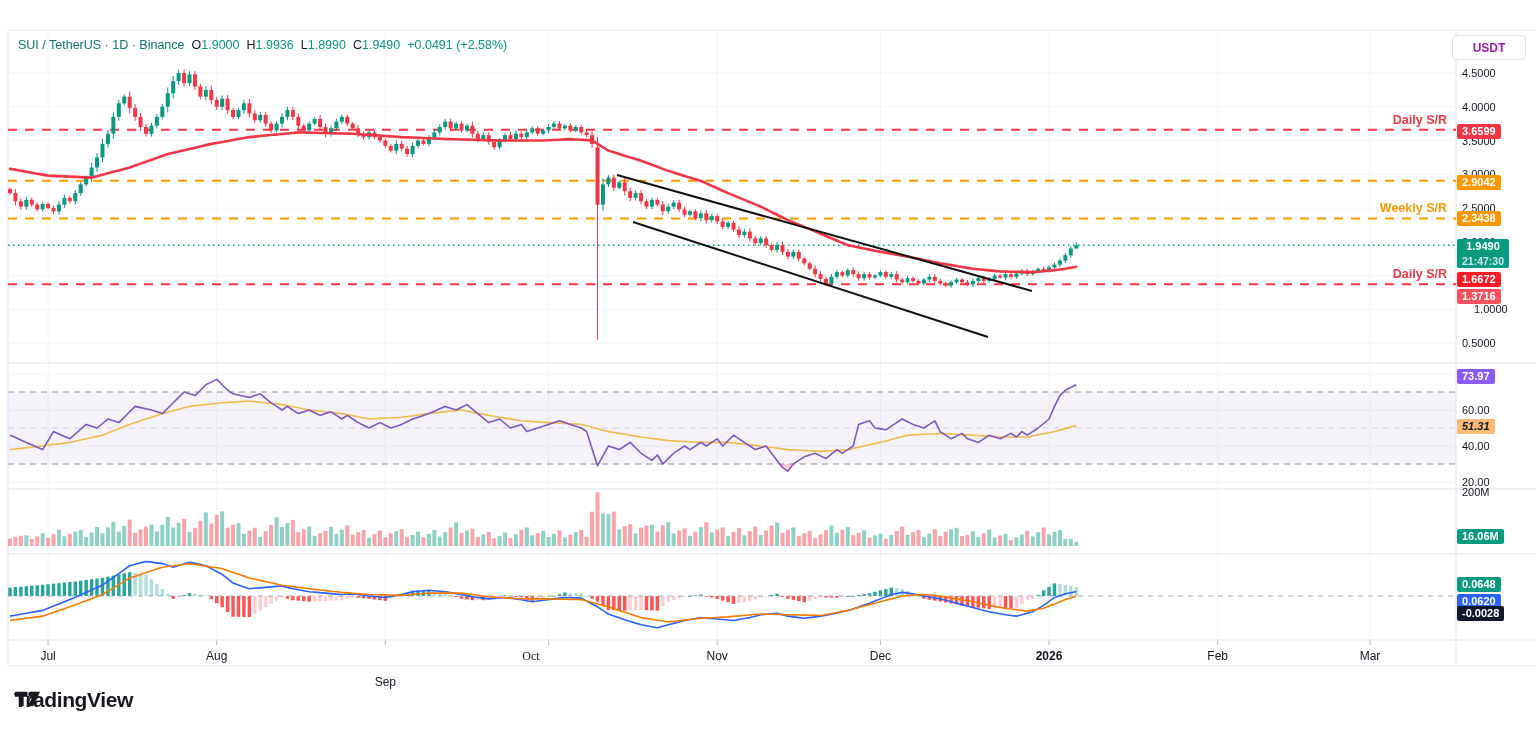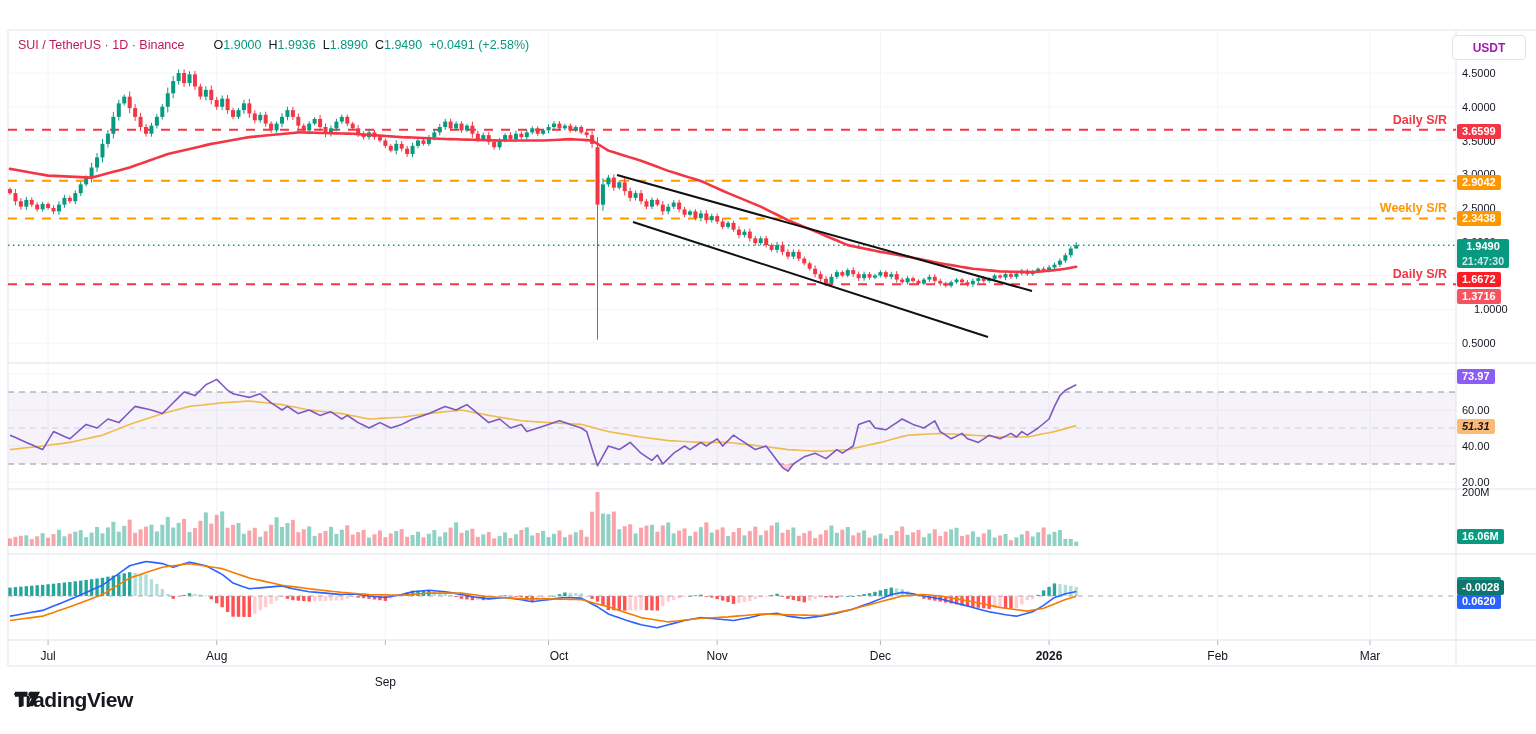--- a/index.html
+++ b/index.html
@@ -1,21 +1,21 @@
 <!DOCTYPE html>
 <html><head>
 <meta charset="utf-8">
 <style>
   html,body{margin:0;padding:0;background:#fff;}
   .stage{position:relative;width:1536px;height:734px;background:#fff;overflow:hidden;
          font-family:"Liberation Sans","DejaVu Sans",sans-serif;color:#131722;}
   svg{position:absolute;left:0;top:0;}
   .credit{position:absolute;left:10px;top:8px;font-size:12.5px;font-weight:700;color:#0a0a0a;}
   .legend{position:absolute;left:18px;top:38px;font-size:12.5px;white-space:nowrap;}
-  .legend .sym{color:#be185d;margin-right:22px;}
+  .legend .sym{color:#0f766e;margin-right:0;}
   .legend .k{color:#131722;margin-left:7px;}
   .legend .v{color:#089981;}
   .legend .chg{color:#089981;margin-left:7px;}
   .usdt{position:absolute;left:1452px;top:35px;width:72px;height:23px;border:1px solid #e0e3eb;
         border-radius:4px;font-size:12px;font-weight:600;color:#a21caf;display:flex;
         align-items:center;justify-content:center;background:#fff;cursor:pointer;}
   #overlay{position:absolute;left:0;top:0;width:1512px;height:734px;pointer-events:none;}
   .axlab{position:absolute;font-size:11px;color:#131722;line-height:14px;white-space:nowrap;}
   .badge{position:absolute;left:1457px;color:#fff;font-size:11px;font-weight:700;
          padding:0 5px;line-height:15px;border-radius:2px;white-space:nowrap;text-align:center;}
@@ -908,28 +908,28 @@
       <div class="badge" style="top: 175px; background: rgb(255, 152, 0); color: rgb(255, 255, 255);">2.9042</div>
       <div class="badge" style="top: 211px; background: rgb(255, 152, 0); color: rgb(255, 255, 255);">2.3438</div>
       <div class="badge" style="top: 239px; background: rgb(8, 153, 129); color: rgb(255, 255, 255);">1.9490<div class="sub">21:47:30</div></div>
       <div class="badge" style="top: 272px; background: rgb(251, 28, 39); color: rgb(255, 255, 255);">1.6672</div>
       <div class="badge" style="top: 289px; background: rgb(247, 82, 95); color: rgb(255, 255, 255);">1.3716</div>
       <div class="badge" style="top: 369px; background: #8b5cf6; color: rgb(255, 255, 255);">73.97</div>
       <div class="badge" style="top: 419px; background: #fdba74; color: rgb(19, 23, 34); font-style: italic;">51.31</div>
       <div class="badge" style="top: 529px; background: rgb(8, 153, 129); color: rgb(255, 255, 255);">16.06M</div>
       <div class="badge" style="top: 577px; background: rgb(8, 153, 129); color: rgb(255, 255, 255);">0.0648</div>
       <div class="badge" style="top: 594px; background: rgb(41, 98, 255); color: rgb(255, 255, 255);">0.0620</div>
-      <div class="badge" style="top: 580px; background: #0f766e; color: rgb(255, 255, 255);">-0.0028</div>
+      <div class="badge" style="top: 606px; background: #0f172a; color: rgb(255, 255, 255);">-0.0028</div>
       <div class="srlab" style="top: 113px; color: rgb(242, 54, 69);">Daily S/R</div>
       <div class="srlab" style="top: 201px; color: rgb(255, 152, 0);">Weekly S/R</div>
       <div class="srlab" style="top: 267px; color: rgb(242, 54, 69);">Daily S/R</div>
       <div class="mon" style="left: 26.08px; font-weight: 500;">Jul</div>
       <div class="mon" style="left: 194.72px; font-weight: 500;">Aug</div>
       <div class="mon" style="left: 363.36px; font-weight: 500; margin-top: 26px;">Sep</div>
-      <div class="mon" style="left: 537px; font-weight: 500;">Oct</div>
+      <div class="mon" style="left: 509px; font-weight: 500; font-family: Liberation Serif, serif;">Oct</div>
       <div class="mon" style="left: 695.2px; font-weight: 500;">Nov</div>
       <div class="mon" style="left: 858.4px; font-weight: 500;">Dec</div>
       <div class="mon" style="left: 1027.04px; font-weight: 700;">2026</div>
       <div class="mon" style="left: 1195.68px; font-weight: 500;">Feb</div>
       <div class="mon" style="left: 1348px; font-weight: 500;">Mar</div>
     </div>
 
   <div class="logo">
     <svg width="27" height="27" viewBox="0 0 28 28">
       <path d="M1 4 h13 v5 h-4 v10 h-5 V9 H1 z" fill="#15181e"></path>

